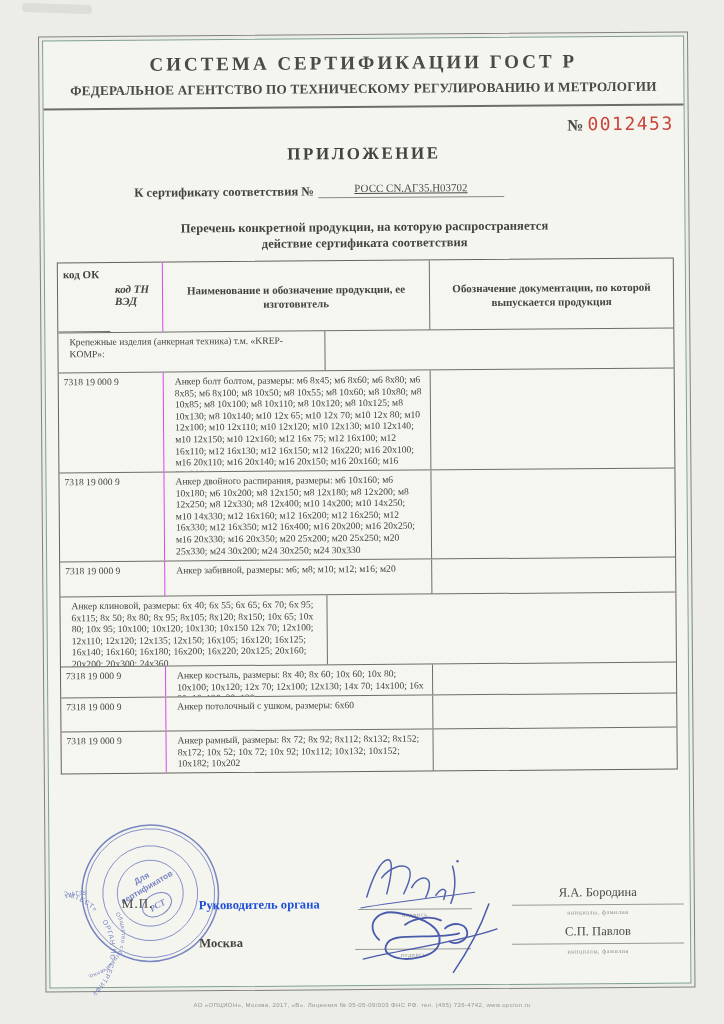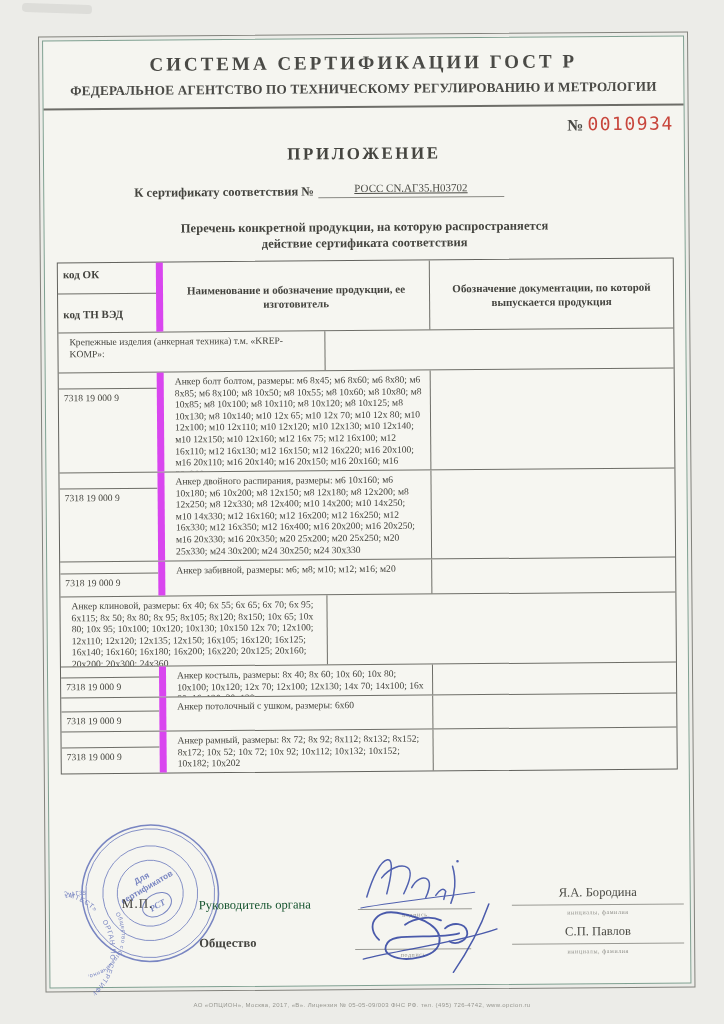--- a/index.html
+++ b/index.html
@@ -38,38 +38,38 @@
   .certvalue span{position:relative;top:-3px;text-decoration:underline;}
 
   .subtitle{position:absolute;top:180px;left:0;right:0;text-align:center;
     font-size:12.6px;font-weight:bold;color:#44443f;line-height:16px;}
 
   
   .tbl{position:absolute;left:12px;top:221px;width:617px;border:1.2px solid #63635e;box-sizing:border-box;background:rgba(255,255,255,.12);}
   .tr{display:flex;border-bottom:1px solid #6e6e68;box-sizing:border-box;}
   .tr:last-child{border-bottom:none;}
   .c{box-sizing:border-box;overflow:hidden;}
-  .c1{width:105px;border-right:7px solid #d946ef;display:flex;flex-direction:column;}
+  .c1{width:105px;border-right:1px solid #d946ef;display:flex;flex-direction:row;}
   .c2{width:267px;border-right:1px solid #6e6e68;}
   .c3{flex:1;}
   .hrow{height:70px;}
   .h1top,.h1bot{flex:1;padding:5px 4px 0 5px;font-size:11px;font-weight:bold;color:#44443f;}
   .h1top{border-bottom:1px solid #6e6e68;}
-  .h1bot{padding-top:14px;}
+  .h1bot{padding-top:20px;font-style:italic;}
   .hc{display:flex;align-items:center;justify-content:center;text-align:center;
     font-size:11px;font-weight:bold;color:#44443f;line-height:14px;padding:2px 14px;}
   .strip{height:15px;border-bottom:1px solid #6e6e68;}
   .codetext{padding:3px 3px 2px 5px;font-size:9.6px;line-height:11.5px;white-space:pre-line;color:#45453f;}
   .codetext.topcode{border-bottom:1px solid #6e6e68;}
   .fill{flex:1;}
   .prod{padding:3px 8px 2px 11px;font-size:9.6px;line-height:11.6px;color:#45453f;text-align:left;}
 
   
   .mp{position:absolute;left:72px;top:855px;font-size:13px;letter-spacing:1px;color:#3c3c38;}
-  .role1{position:absolute;left:149px;top:858px;font-size:12.6px;font-weight:normal;color:#14532d;}
+  .role1{position:absolute;left:149px;top:858px;font-size:12.6px;font-weight:bold;color:#1d4ed8;}
   .role2{position:absolute;left:149px;top:896px;font-size:12.6px;font-weight:bold;color:#44443f;}
   .sigline{position:absolute;border-bottom:1px solid #9a9a94;}
   .sl1{left:308px;top:856px;width:114px;height:14px;}
   .sl2{left:305px;top:896px;width:116px;height:14px;}
   .tinylabel{position:absolute;font-size:6px;color:#8d8d87;letter-spacing:.6px;text-align:center;}
   .pl1{left:308px;top:873px;width:114px;}
   .pl2{left:305px;top:913px;width:116px;}
   .nameblock1{position:absolute;left:462px;top:848px;width:172px;text-align:center;
     font-size:12.6px;color:#4a4a44;border-bottom:1px solid #9a9a94;padding-bottom:4px;}
   .nameblock2{position:absolute;left:462px;top:887px;width:172px;text-align:center;
@@ -93,21 +93,21 @@
     <div class="frame-outer">
       <div class="frame-inner">
         <div class="paper">
 
           <div class="hdr1">СИСТЕМА СЕРТИФИКАЦИИ ГОСТ Р</div>
           <div class="hdr2">ФЕДЕРАЛЬНОЕ АГЕНТСТВО ПО ТЕХНИЧЕСКОМУ РЕГУЛИРОВАНИЮ И МЕТРОЛОГИИ</div>
           <div class="hdr-divider"></div>
 
           <div class="docnum">
             <span class="no">№</span>
-            <span class="num">0010934</span>
+            <span class="num">0012453</span>
           </div>
 
           <div class="apx-title">ПРИЛОЖЕНИЕ</div>
 
           <div class="certline">
             <span class="certlabel">К сертификату соответствия №</span><span class="certvalue"><span>РОСС CN.АГ35.Н03702</span></span>
           </div>
 
           <div class="subtitle">
             <div>Перечень конкретной продукции,  на которую распространяется</div>
@@ -211,21 +211,21 @@
                 <text x="80" y="66" text-anchor="middle" font-size="8" font-weight="bold" font-family="Liberation Sans, sans-serif">Для</text>
                 <text x="80" y="76" text-anchor="middle" font-size="8" font-weight="bold" font-family="Liberation Sans, sans-serif">сертификатов</text>
                 <ellipse cx="80" cy="93" rx="15" ry="10.5" fill="none" stroke="#5f6eb8" stroke-width="1"></ellipse>
                 <text x="80" y="96.5" text-anchor="middle" font-size="8.5" font-style="italic" font-weight="bold" font-family="Liberation Serif, serif">РСТ</text>
               </g>
             </svg>
           </div>
 
           <div class="mp">М.П.</div>
           <div class="role1">Руководитель органа</div>
-          <div class="role2">Общество</div>
+          <div class="role2">Москва</div>
 
           <div class="sigline sl1"></div>
           <div class="sigline sl2"></div>
           <div class="tinylabel pl1">подпись</div>
           <div class="tinylabel pl2">подпись</div>
 
           <div class="nameblock1">Я.А. Бородина</div>
           <div class="tinylabel nl1">инициалы, фамилия</div>
           <div class="nameblock2">С.П. Павлов</div>
           <div class="tinylabel nl2">инициалы, фамилия</div>

